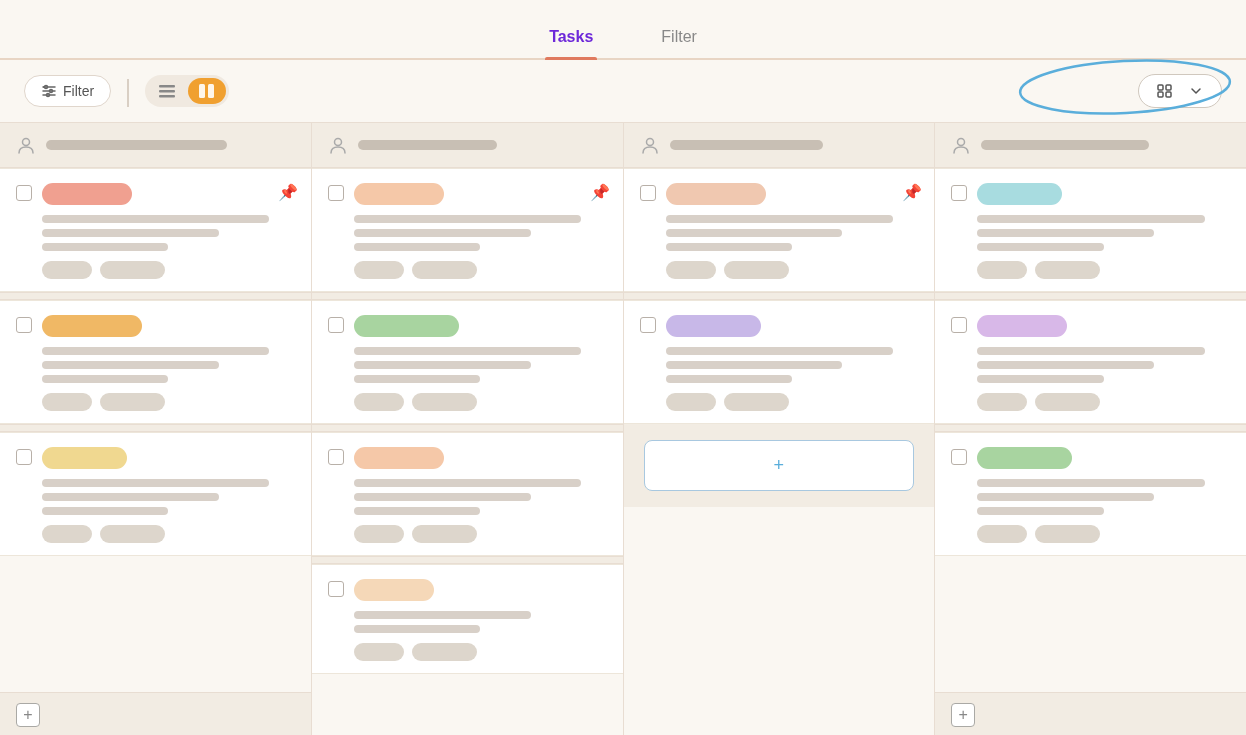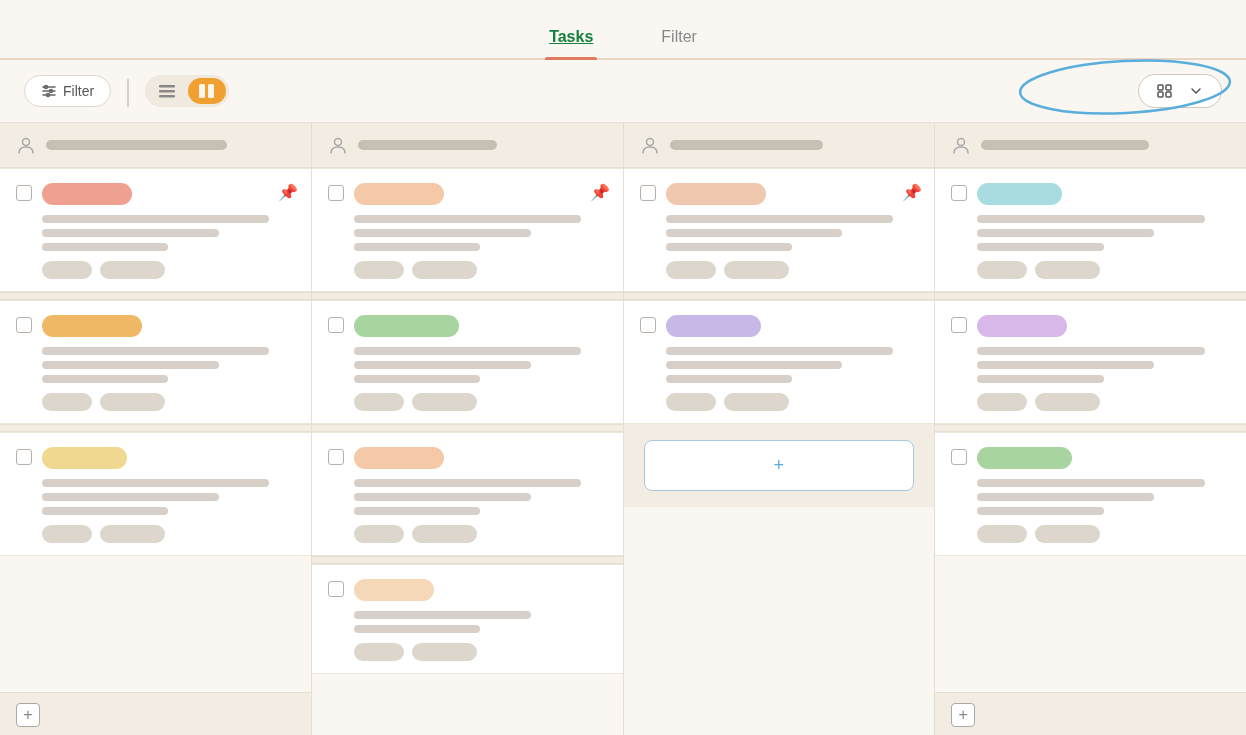--- a/index.html
+++ b/index.html
@@ -24,23 +24,22 @@
     }
     .tab {
       padding: 10px 4px 12px;
       font-size: 16px;
       font-weight: 500;
       color: #888;
       cursor: pointer;
       position: relative;
     }
     .tab.active {
-      color: #15803d;
+      color: #6d28d9;
       font-weight: 700;
-      text-decoration: underline;
     }
     .tab.active::after {
       content: '';
       position: absolute;
       bottom: -2px;
       left: 0; right: 0;
       height: 3px;
       background: #e07a5f;
       border-radius: 2px 2px 0 0;
     }

